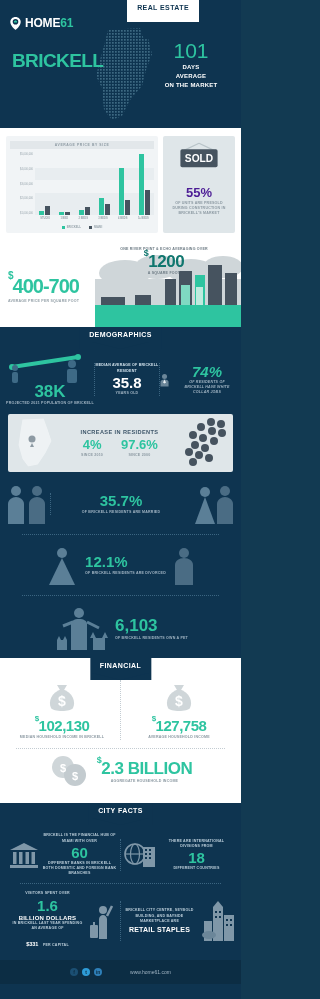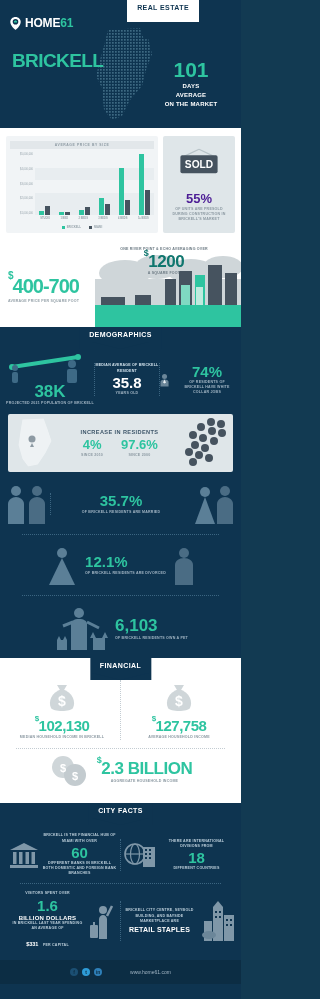--- a/index.html
+++ b/index.html
@@ -26,21 +26,21 @@
   }
   .caption { font-size:3.6px; line-height:1.45; letter-spacing:.2px; font-weight:bold; text-transform:uppercase; }
 
   
   .hero { position:relative; height:128px; background:#0e3450; overflow:hidden; }
   .logo { position:absolute; left:10px; top:16px; display:flex; align-items:center; gap:4px; }
   .logo-txt { font-size:12px; font-weight:bold; letter-spacing:-.2px; }
   .hero-map { position:absolute; left:82px; top:24px; width:80px; height:100px; opacity:.42; }
   .hero-title { position:absolute; left:12px; top:50px; font-size:19px; font-weight:bold; letter-spacing:-.6px; }
   .hero-stat { position:absolute; right:8px; top:40px; width:84px; text-align:center; color:#fff; }
-  .hero-stat .n { font-size:21px; font-weight:bold; color:#2ec4a0; line-height:1;margin-top:19px; }
+  .hero-stat .n { font-size:21px; font-weight:normal; color:#2ec4a0; line-height:1; }
   .hero-stat .l { font-size:6px; font-weight:bold; line-height:1.5; margin-top:2px; letter-spacing:.2px; }
 
   
   .band-white { background:#ffffff; padding:8px 6px 6px; }
   .chart-row { display:flex; gap:5px; }
   .chart-card { background:#f1f4f6; border-radius:2px; padding:5px 4px 4px; width:152px; }
   .chart-title { background:#e2e7ea; color:#8d9aa3; font-size:3.4px; font-weight:bold;
                  text-align:center; padding:2px 0; letter-spacing:.6px; }
   .plot { display:flex; margin-top:4px; height:62px; }
   .yaxis { width:25px; display:flex; flex-direction:column; justify-content:space-between;
@@ -51,21 +51,21 @@
           display:flex; align-items:flex-end; justify-content:space-around; }
   .grp { display:flex; align-items:flex-end; gap:1px; }
   .bar { width:5px; }
   .bar.b { background:#2ec4a0; }
   .bar.m { background:#46535f; }
   .xaxis { display:flex; justify-content:space-around; margin-left:25px; margin-top:2px; }
   .xaxis span { font-size:2.6px; color:#9aa6ae; font-weight:bold; }
   .legend { display:flex; justify-content:center; gap:8px; margin-top:5px; }
   .legend div { display:flex; align-items:center; gap:2px; font-size:2.8px; color:#9aa6ae; font-weight:bold; }
   .sw { width:3px; height:3px; }
-  .sold-card { background:#dfe6e9; border-radius:2px; width:72px; padding:12px 4px 6px; text-align:center;
+  .sold-card { background:#dfe6e9; border-radius:2px; width:72px; padding:6px 4px 6px; text-align:center;
                position:relative; }
   .sold-pct { font-size:13px; font-weight:bold; color:#4c1d95; line-height:1; margin-top:4px; }
   .sold-cap { color:#8d9aa3; margin-top:2px; }
 
   
   .price-band { background:#fff; position:relative; height:88px; overflow:hidden; }
   .psf { position:absolute; left:8px; top:36px; }
   .psf .n { font-size:20px; font-weight:bold; color:#2ec4a0; letter-spacing:-1px; }
   .psf .n sup { font-size:10px; top:-6px; position:relative; }
   .psf .c { color:#96a2aa; margin-top:1px; }
@@ -79,21 +79,21 @@
   
   .sec-dark { background:#0e3450; position:relative; padding-top:16px; }
   .demo-top { display:flex; padding:10px 6px 8px; align-items:center; }
   .d1 { width:88px; position:relative; text-align:center; color:#fff; }
   .d1 .n { font-size:17px; font-weight:bold; color:#2ec4a0; line-height:1; }
   .d1 .c { color:#9fb3c2; margin-top:1px; }
   .d2 { width:66px; text-align:center; color:#fff; border-left:1px dotted #3b6581; border-right:1px dotted #3b6581; }
   .d2 .t { color:#cfe0ea; margin-bottom:1px; }
   .d2 .n { font-size:15px; font-weight:bold; color:#fff; line-height:1; }
   .d2 .c { color:#9fb3c2; margin-top:1px; }
-  .d3 { flex:1; text-align:center; color:#fff; display:flex; align-items:center; gap:10px; justify-content:center; }
+  .d3 { flex:1; text-align:center; color:#fff; display:flex; align-items:center; gap:10px; justify-content:center;font-style:italic; }
   .d3 .n { font-size:15px; font-weight:bold; color:#2ec4a0; line-height:1; }
   .d3 .c { color:#9fb3c2; margin-top:1px; }
 
   .res-card { background:#dfe6e9; margin:0 8px 8px; border-radius:2px; position:relative;
               height:58px; display:flex; align-items:center; }
   .res-mid { flex:1; text-align:center; }
   .res-title { color:#3e566a; font-size:5.6px; font-weight:bold; letter-spacing:.4px; }
   .res-nums { display:flex; justify-content:center; gap:18px; margin-top:3px; }
   .res-nums .n { font-size:13px; font-weight:bold; color:#2ec4a0; line-height:1; }
   .res-nums .c { color:#8d9aa3; margin-top:2px; }

